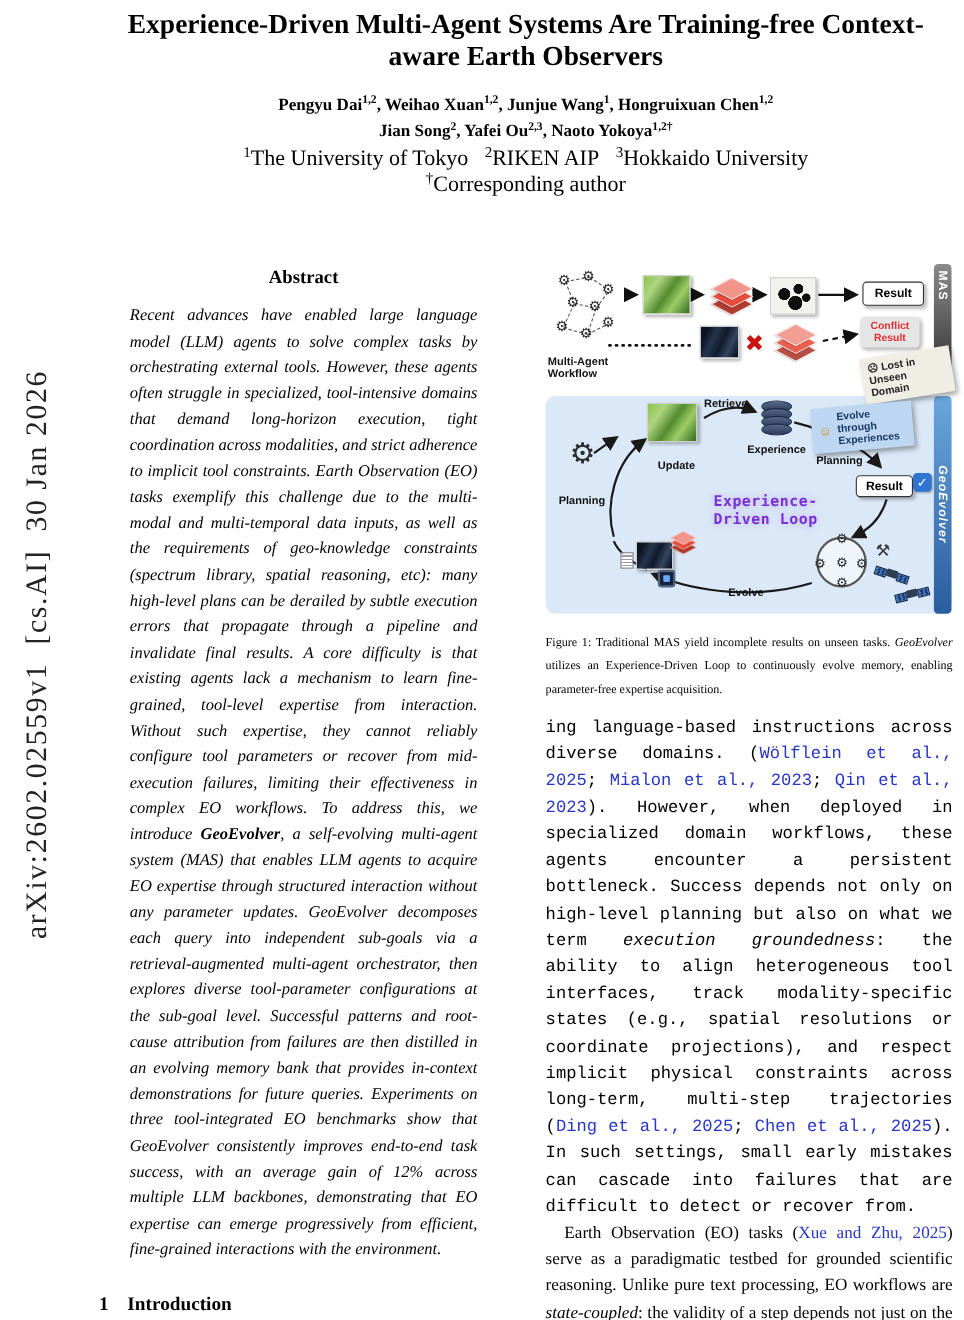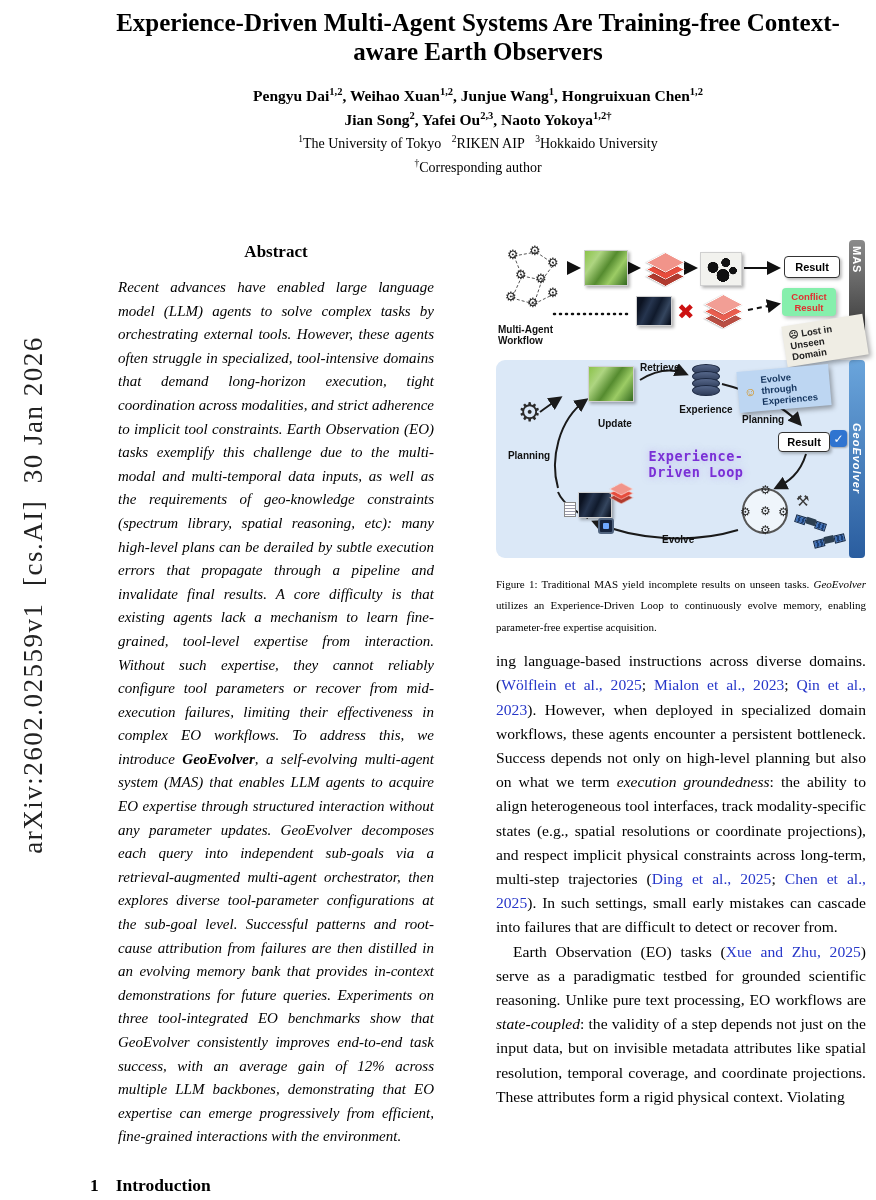--- a/index.html
+++ b/index.html
@@ -12,36 +12,36 @@
         font-family:"Liberation Serif",serif;color:#000;}
 
   
   .arxiv-strip{position:absolute;left:33px;top:595px;transform:translate(-50%,-50%) rotate(-90deg);
     white-space:nowrap;font-size:27px;letter-spacing:1.5px;color:#222;}
 
   
   .header{position:absolute;left:90px;top:8px;width:776px;text-align:center;}
   .title{font-size:25px;line-height:29px;font-weight:bold;margin:0;}
   .authors{margin-top:18px;font-size:15.5px;line-height:24px;font-weight:bold;}
-  .affil{font-size:14px;line-height:24px;font-weight:normal;}
+  .affil{font-size:20px;line-height:24px;font-weight:normal;}
   .seg-sup{vertical-align:super;font-size:68%;line-height:0;}
   .seg-bold{font-weight:bold;}
   .seg-italic{font-style:italic;}
   .seg-link{color:var(--link-blue);}
 
   
   .col-left{position:absolute;left:90px;top:242px;width:372px;}
   .col-right{position:absolute;left:496px;top:240px;width:370px;}
   .abstract-heading{text-align:center;font-size:17px;font-weight:bold;margin:0 0 14px 0;}
   .abstract-text{margin:0 28px;font-size:15px;line-height:23.6px;text-align:justify;font-style:italic;}
   .section-heading{font-size:17.5px;font-weight:bold;margin:26px 0 15px 0;}
   .section-heading .sec-num{margin-right:17px;}
   .body-p{font-size:15.6px;line-height:24.2px;text-align:justify;margin:0;}
   .fig-caption{margin-top:16px;font-size:11px;line-height:21.4px;text-align:justify;}
-  .p-first{}
+  .p-first{font-family:Liberation Mono, monospace;}
   .p-indent{text-indent:17px;}
 
   
   .figure{position:relative;width:370px;height:318px;}
   .fig-panel{position:absolute;left:0;width:369px;}
   .panel-mas{top:0;height:112px;background:#fff;}
   .panel-evolver{top:120px;height:198px;background:var(--panel-bg);border-radius:9px;}
   .fig-svg{position:absolute;left:0;top:0;}
   .fig-label{position:absolute;font:bold 10px "Liberation Sans",sans-serif;color:#111;white-space:pre-line;}
   .gear{position:absolute;font-size:13px;line-height:1;color:#2b2b2b;}
@@ -56,21 +56,21 @@
   .layer-stack{position:absolute;width:44px;height:42px;}
   .layer-stack i{position:absolute;left:8px;width:27px;height:27px;transform:rotateX(58deg) rotateZ(45deg);
      border:1px solid #fff;box-shadow:0 1px 2px rgba(0,0,0,.3);}
   .layer-stack i:nth-child(1){top:15px;background:#b03a2e;}
   .layer-stack i:nth-child(2){top:8px;background:#e74c3c;}
   .layer-stack i:nth-child(3){top:1px;background:#f1948a;}
   .result-box{position:absolute;background:#fff;border:1.6px solid #333;border-radius:4px;
      box-shadow:2px 2px 3px rgba(0,0,0,.25);font:bold 11px "Liberation Sans",sans-serif;
      display:flex;align-items:center;justify-content:center;}
   .cross-icon{position:absolute;color:#cc1111;font-size:21px;font-weight:bold;font-family:"DejaVu Sans",sans-serif;}
-  .conflict-box{position:absolute;background:#86efac;border-radius:4px;box-shadow:2px 2px 4px rgba(0,0,0,.3);
+  .conflict-box{position:absolute;background:#e5e5e5;border-radius:4px;box-shadow:2px 2px 4px rgba(0,0,0,.3);
      color:var(--conflict-red);font:bold 9.5px "Liberation Sans",sans-serif;text-align:center;
      padding:3px 5px;white-space:pre-line;}
   .note{position:absolute;box-shadow:2px 3px 5px rgba(0,0,0,.35);font:bold 9.5px "Liberation Sans",sans-serif;
      padding:4px 6px;white-space:pre-line;z-index:5;}
   .note-lost{background:#efede4;color:#222;transform:rotate(-9deg);width:82px;}
   .note-evolve{background:var(--note-blue);color:#15355e;transform:rotate(-5deg);width:92px;
      display:flex;gap:5px;align-items:center;}
   .note-evolve .face{font-size:12px;color:#d98a00;}
   .side-bar{position:absolute;right:0;top:0;width:16px;border-radius:4px;color:#fff;
      writing-mode:vertical-rl;display:flex;align-items:center;

